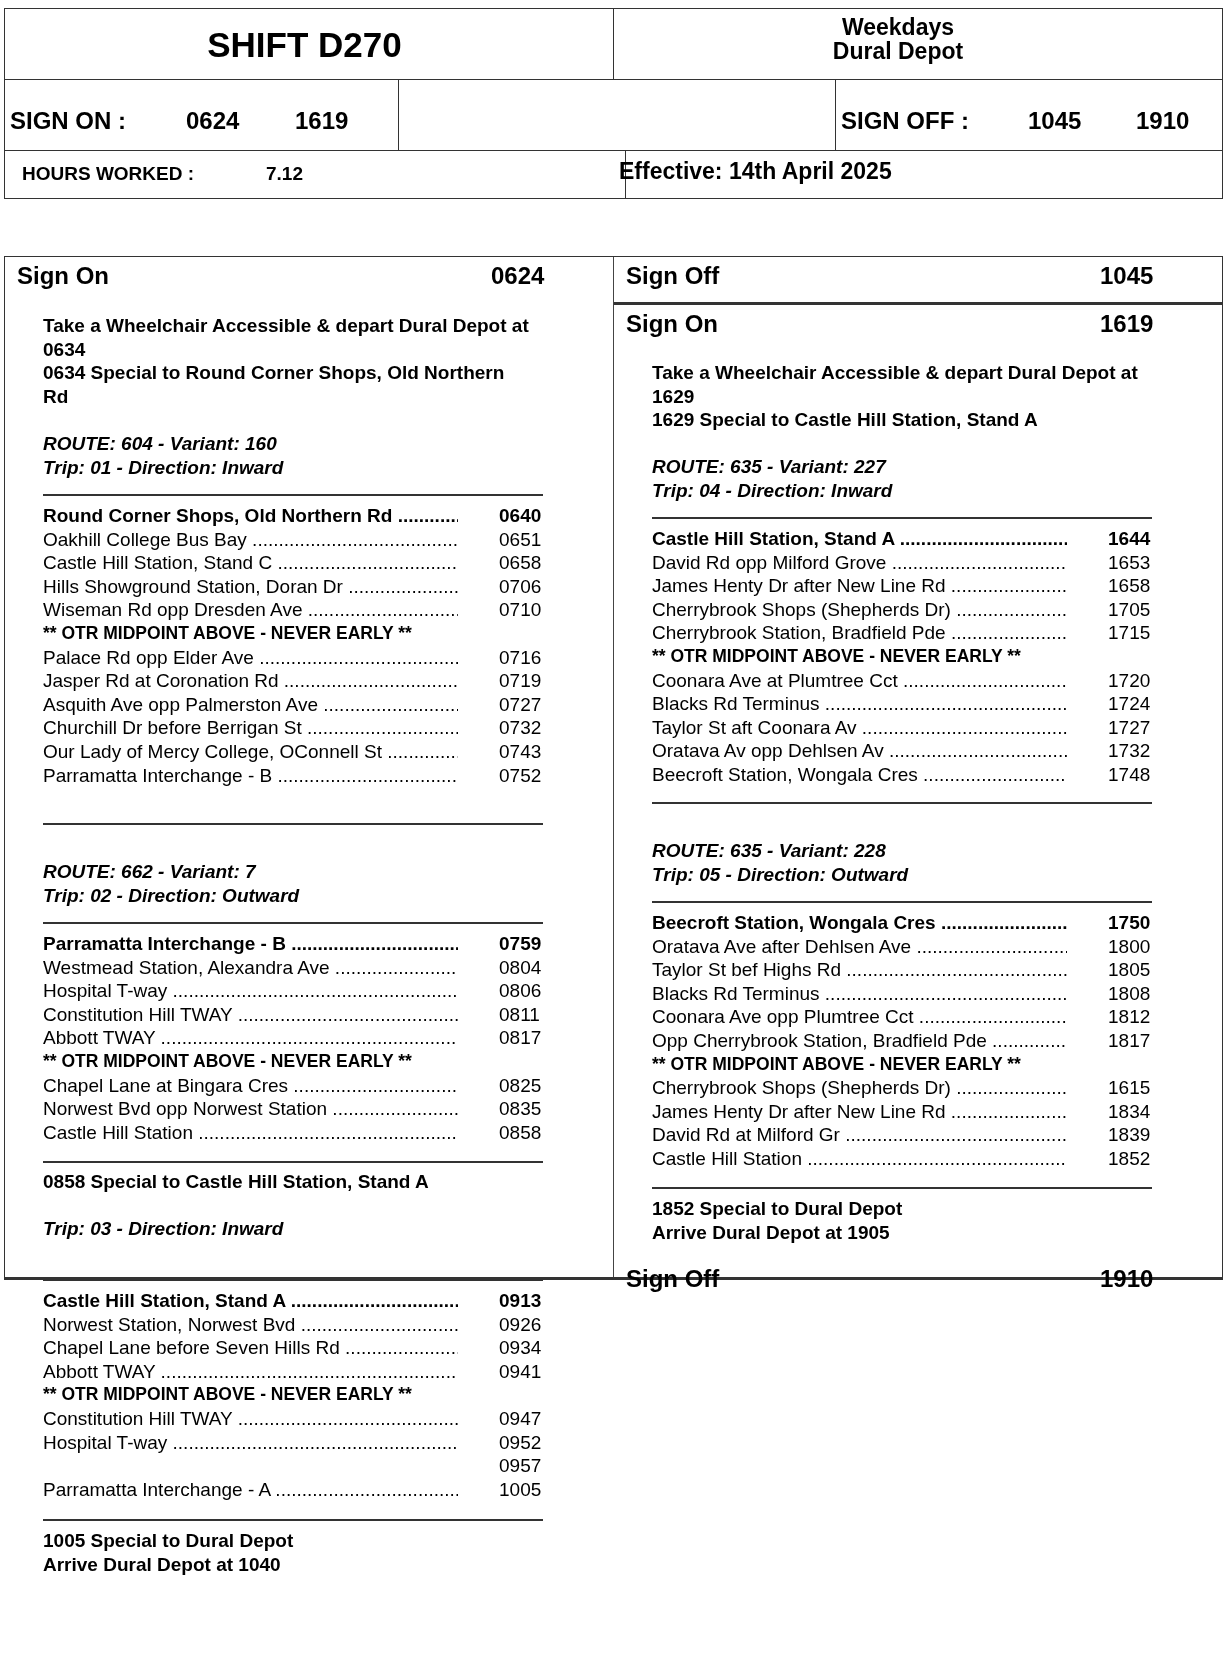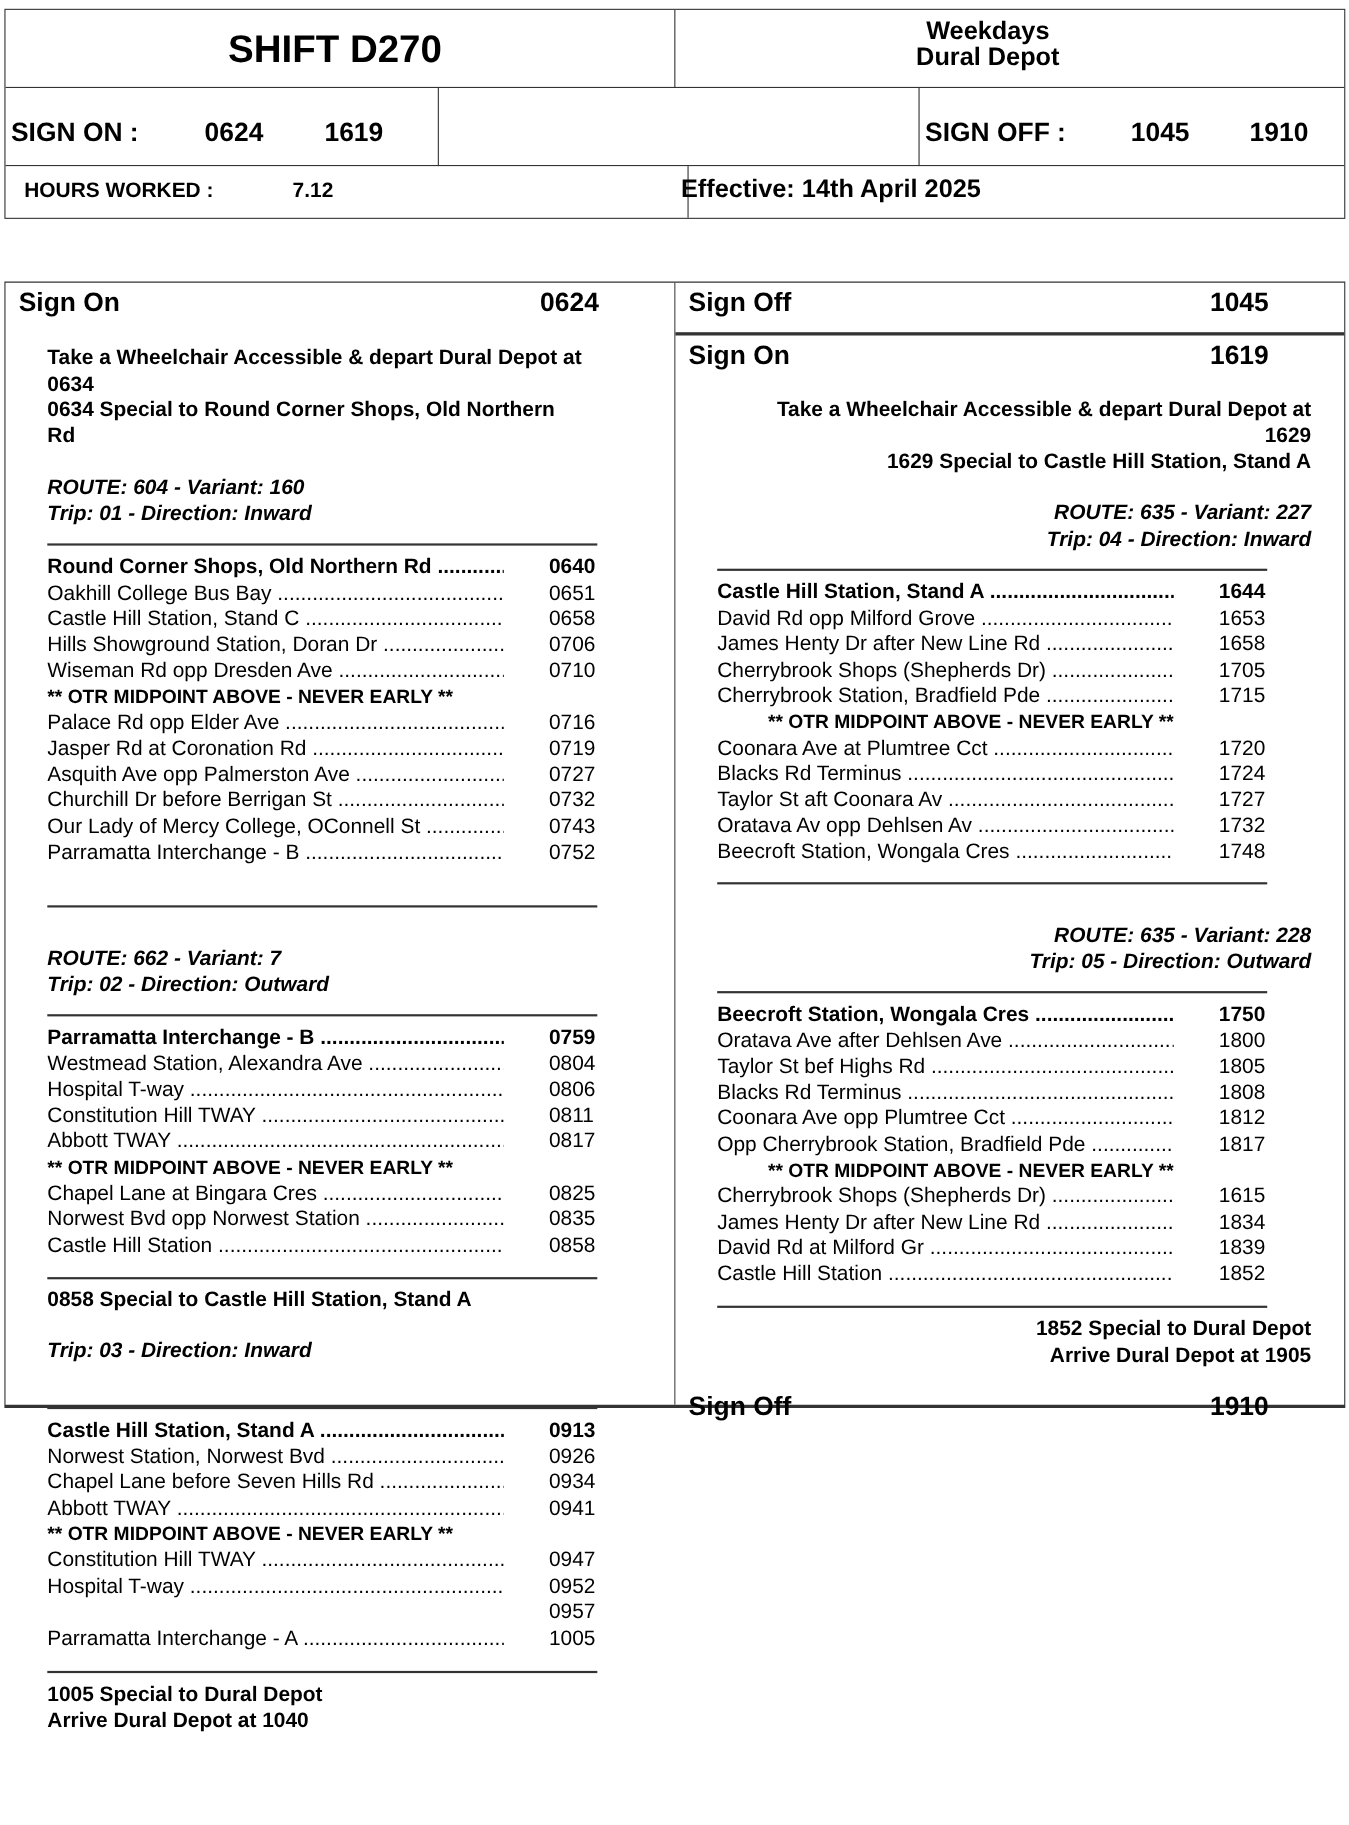--- a/index.html
+++ b/index.html
@@ -28,21 +28,21 @@
   .hdr .hours { position: absolute; left: 12px; top: 0; width: 609px; height: 47px; border-right: 1.5px solid #333;
                 font-weight: bold; font-size: 19px; }
   .hdr .hours .lbl { position: absolute; left: 5px; top: 12px; }
   .hdr .hours .val { position: absolute; left: 249px; top: 12px; }
   .hdr .eff { position: absolute; left: 614px; top: 7px; font-weight: bold; font-size: 23px; }
 
   
   .main { position: absolute; left: 4px; top: 220px; width: 1219px; height: 1024px; border: 1.5px solid #333; border-bottom-width: 3px; margin-top: 36px; }
   .col { position: absolute; top: 0; bottom: 0; }
   .col.left { left: 0; width: 609px; border-right: 1.5px solid #444; }
-  .col.right { left: 609px; right: 0; text-align: right; }
+  .col.right { left: 609px; right: 0; }
 
   .sect-head { position: relative; height: 40px; font-weight: bold; font-size: 24px; }
   .sect-head .lbl { position: absolute; left: 12px; top: 5px; }
   .sect-head .time { position: absolute; top: 5px; }
   .left .sect-head .time { left: 486px; }
   .right .sect-head .time { left: 486px; }
   .right .sect-head.signoff1 { height: 48px; border-bottom: 3px solid #333; }
 
   .block { position: absolute; left: 38px; width: 530px; }
   .right .block { left: 38px; width: 540px; }

